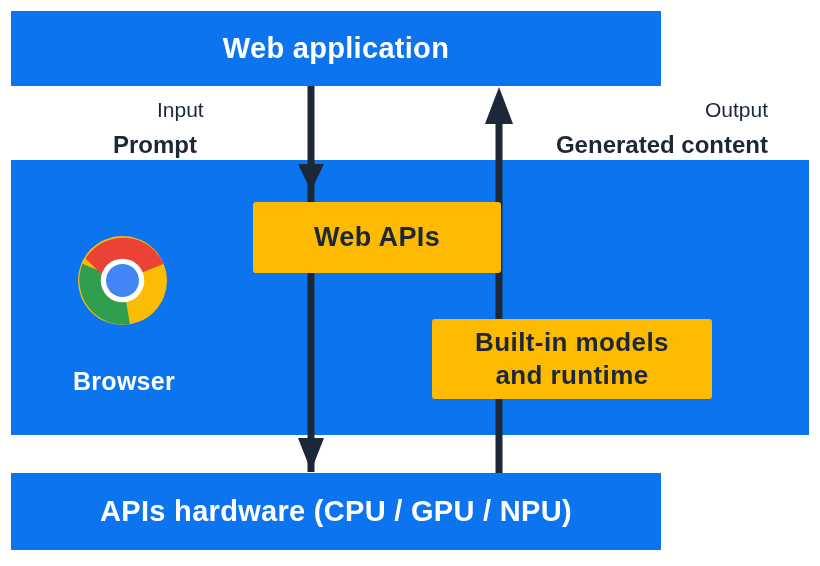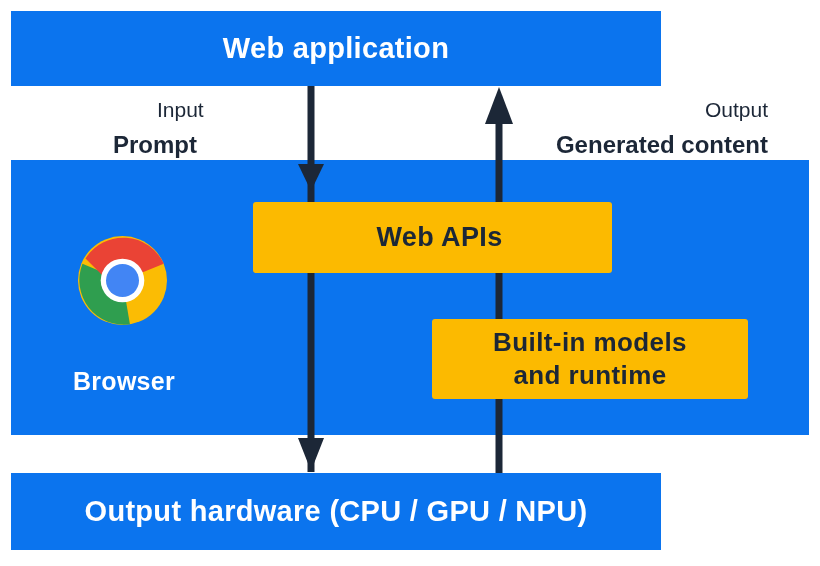--- a/index.html
+++ b/index.html
@@ -26,22 +26,22 @@
   .io-group.right { right:52px; text-align:right; }
   .io-title  { font-size:21px; line-height:23px; font-weight:normal;margin-left:44px; }
   .io-strong { font-size:24px; line-height:27px; font-weight:bold; margin-top:10px; }
   .arrows { position:absolute; left:0; top:0; width:820px; height:566px; z-index:2; }
   .apibox {
     position:absolute; z-index:3; background:var(--accent-yellow,#fcba00);
     color:var(--ink,#1c2737); font-weight:bold; border-radius:3px;
     display:flex; flex-direction:column; align-items:center; justify-content:center;
     text-align:center; letter-spacing:0.4px;
   }
-  .apibox.web-apis { left:253px; top:202px; width:345px; height:71px; font-size:27px;padding-left:14px; }
-  .apibox.builtin  { left:432px; top:319px; width:316px; height:80px; font-size:26px; line-height:33px; }
+  .apibox.web-apis { left:253px; top:202px; width:248px; height:71px; font-size:27px; }
+  .apibox.builtin  { left:432px; top:319px; width:280px; height:80px; font-size:26px; line-height:33px; }
   .chrome-logo { position:absolute; left:78px; top:236px; width:89px; height:89px; z-index:2; }
   .browser-label {
     position:absolute; left:44px; top:341px; width:160px; z-index:2;
     text-align:center; color:#ffffff; font-size:25px; font-weight:bold; letter-spacing:0.3px;margin-top:26px;
   }
   .ink-fill   { fill:var(--ink,#1c2737); }
   .ink-stroke { stroke:var(--ink,#1c2737); }
 </style>
 </head>
 <body>
@@ -86,16 +86,16 @@
 
   <div class="apibox web-apis">
     <span>Web APIs</span>
   </div>
   <div class="apibox builtin">
     <span>Built-in models</span>
     <span>and runtime</span>
   </div>
 
   <div class="bar bottom">
-    <span class="bar-label">Output hardware (CPU / GPU / NPU)</span>
+    <span class="bar-label">APIs hardware (CPU / GPU / NPU)</span>
   </div>
 
 </div>
 
 </body></html>

